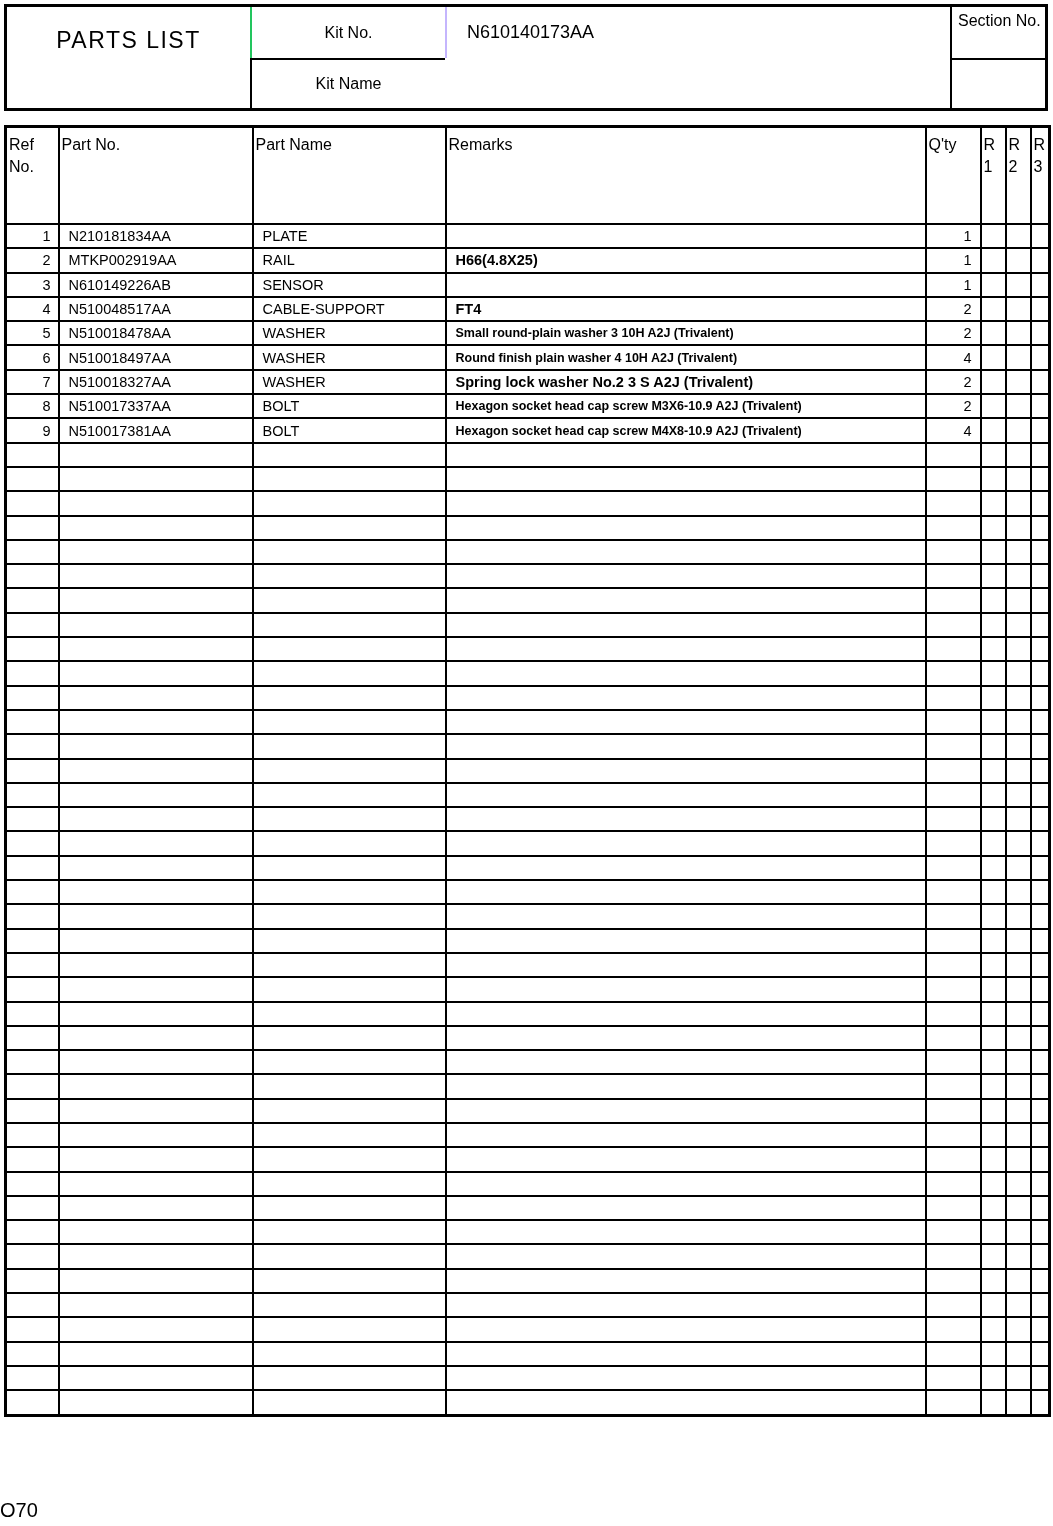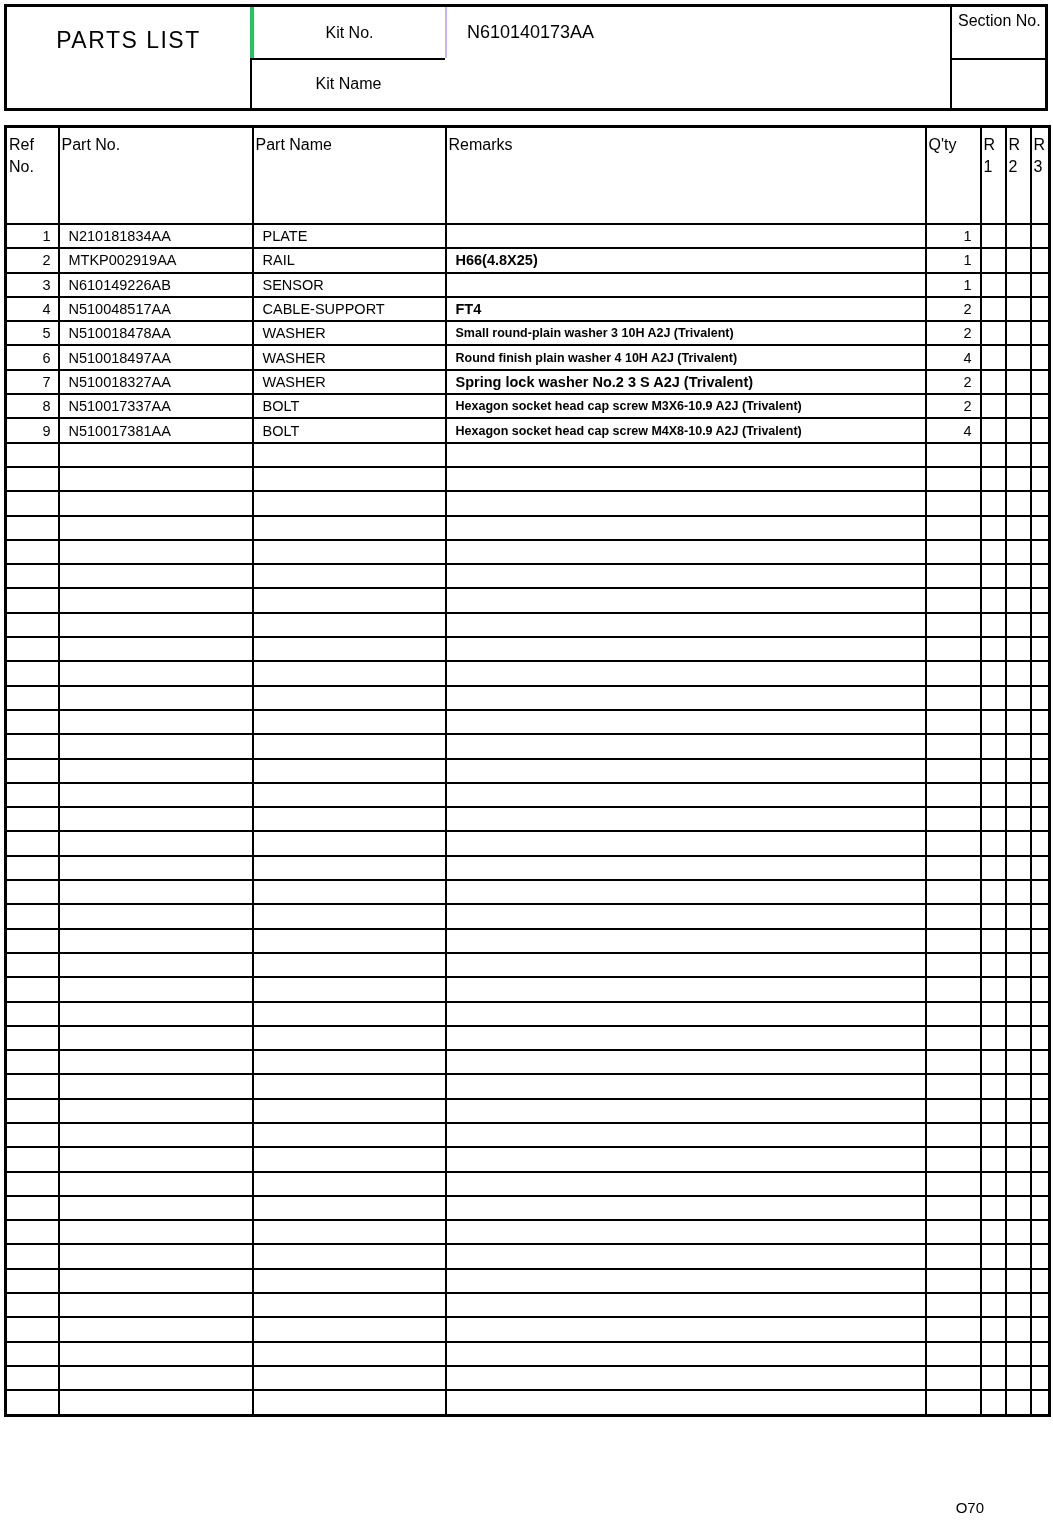--- a/index.html
+++ b/index.html
@@ -16,21 +16,21 @@
     display:grid;
     grid-template-columns:243px 195px 505px auto;
     grid-template-rows:51px auto;
   }
   .header-box > div { box-sizing:border-box; }
   .h-title {
     grid-column:1; grid-row:1 / 3;
     display:flex; justify-content:center; align-items:flex-start;
     padding-top:20px; font-size:23px; letter-spacing:1.5px;
   }
-  .h-kitno-label  { grid-column:2; grid-row:1; border-left:4px solid #22c55e;
+  .h-kitno-label  { grid-column:2; grid-row:1; border-left:2px solid #22c55e;
     display:flex; align-items:center; justify-content:center; font-size:16px; }
   .h-kitno-value  { grid-column:3; grid-row:1; border-left:2px solid #c4b5fd;
     display:flex; align-items:center; padding-left:20px; font-size:18px; }
   .h-secno        { grid-column:4; grid-row:1; border-left:2px solid #000;
     font-size:16px; padding:5px 2px 0 6px; }
   .h-kitname-label{ grid-column:2; grid-row:2; border-left:2px solid #000; border-top:2px solid #000;
     display:flex; align-items:center; justify-content:center; font-size:16px; }
   .h-kitname-value{ grid-column:3; grid-row:2; border-left:2px solid #000; border-top:2px solid #000;
     display:flex; align-items:center; padding-left:12px; font-size:15.5px; }
   .h-sec-empty    { grid-column:4; grid-row:2; border-left:2px solid #000; border-top:2px solid #000; }
@@ -53,21 +53,21 @@
   .c-ref   { text-align:right; padding-right:7px !important; }
   .c-pn    { text-align:left;  padding-left:9px  !important; }
   .c-pname { text-align:left;  padding-left:9px  !important; }
   .c-rem   { text-align:left;  padding-left:9px  !important;font-weight:bold; }
   .c-rem.small { font-size:12.5px;border-radius:8px; }
   .c-qty   { text-align:right; padding-right:8px !important; }
 
   
   .footer {
     position:absolute; top:1499px; left:0; width:984px;
-    text-align:right; font-size:15px;
+    text-align:left; font-size:20px;
   }
 </style>
 </head>
 <body>
 
 <div class="page">
 
   <div class="header-box">
     <div class="h-title">PARTS LIST</div>
     <div class="h-kitno-label">Kit No.</div>

